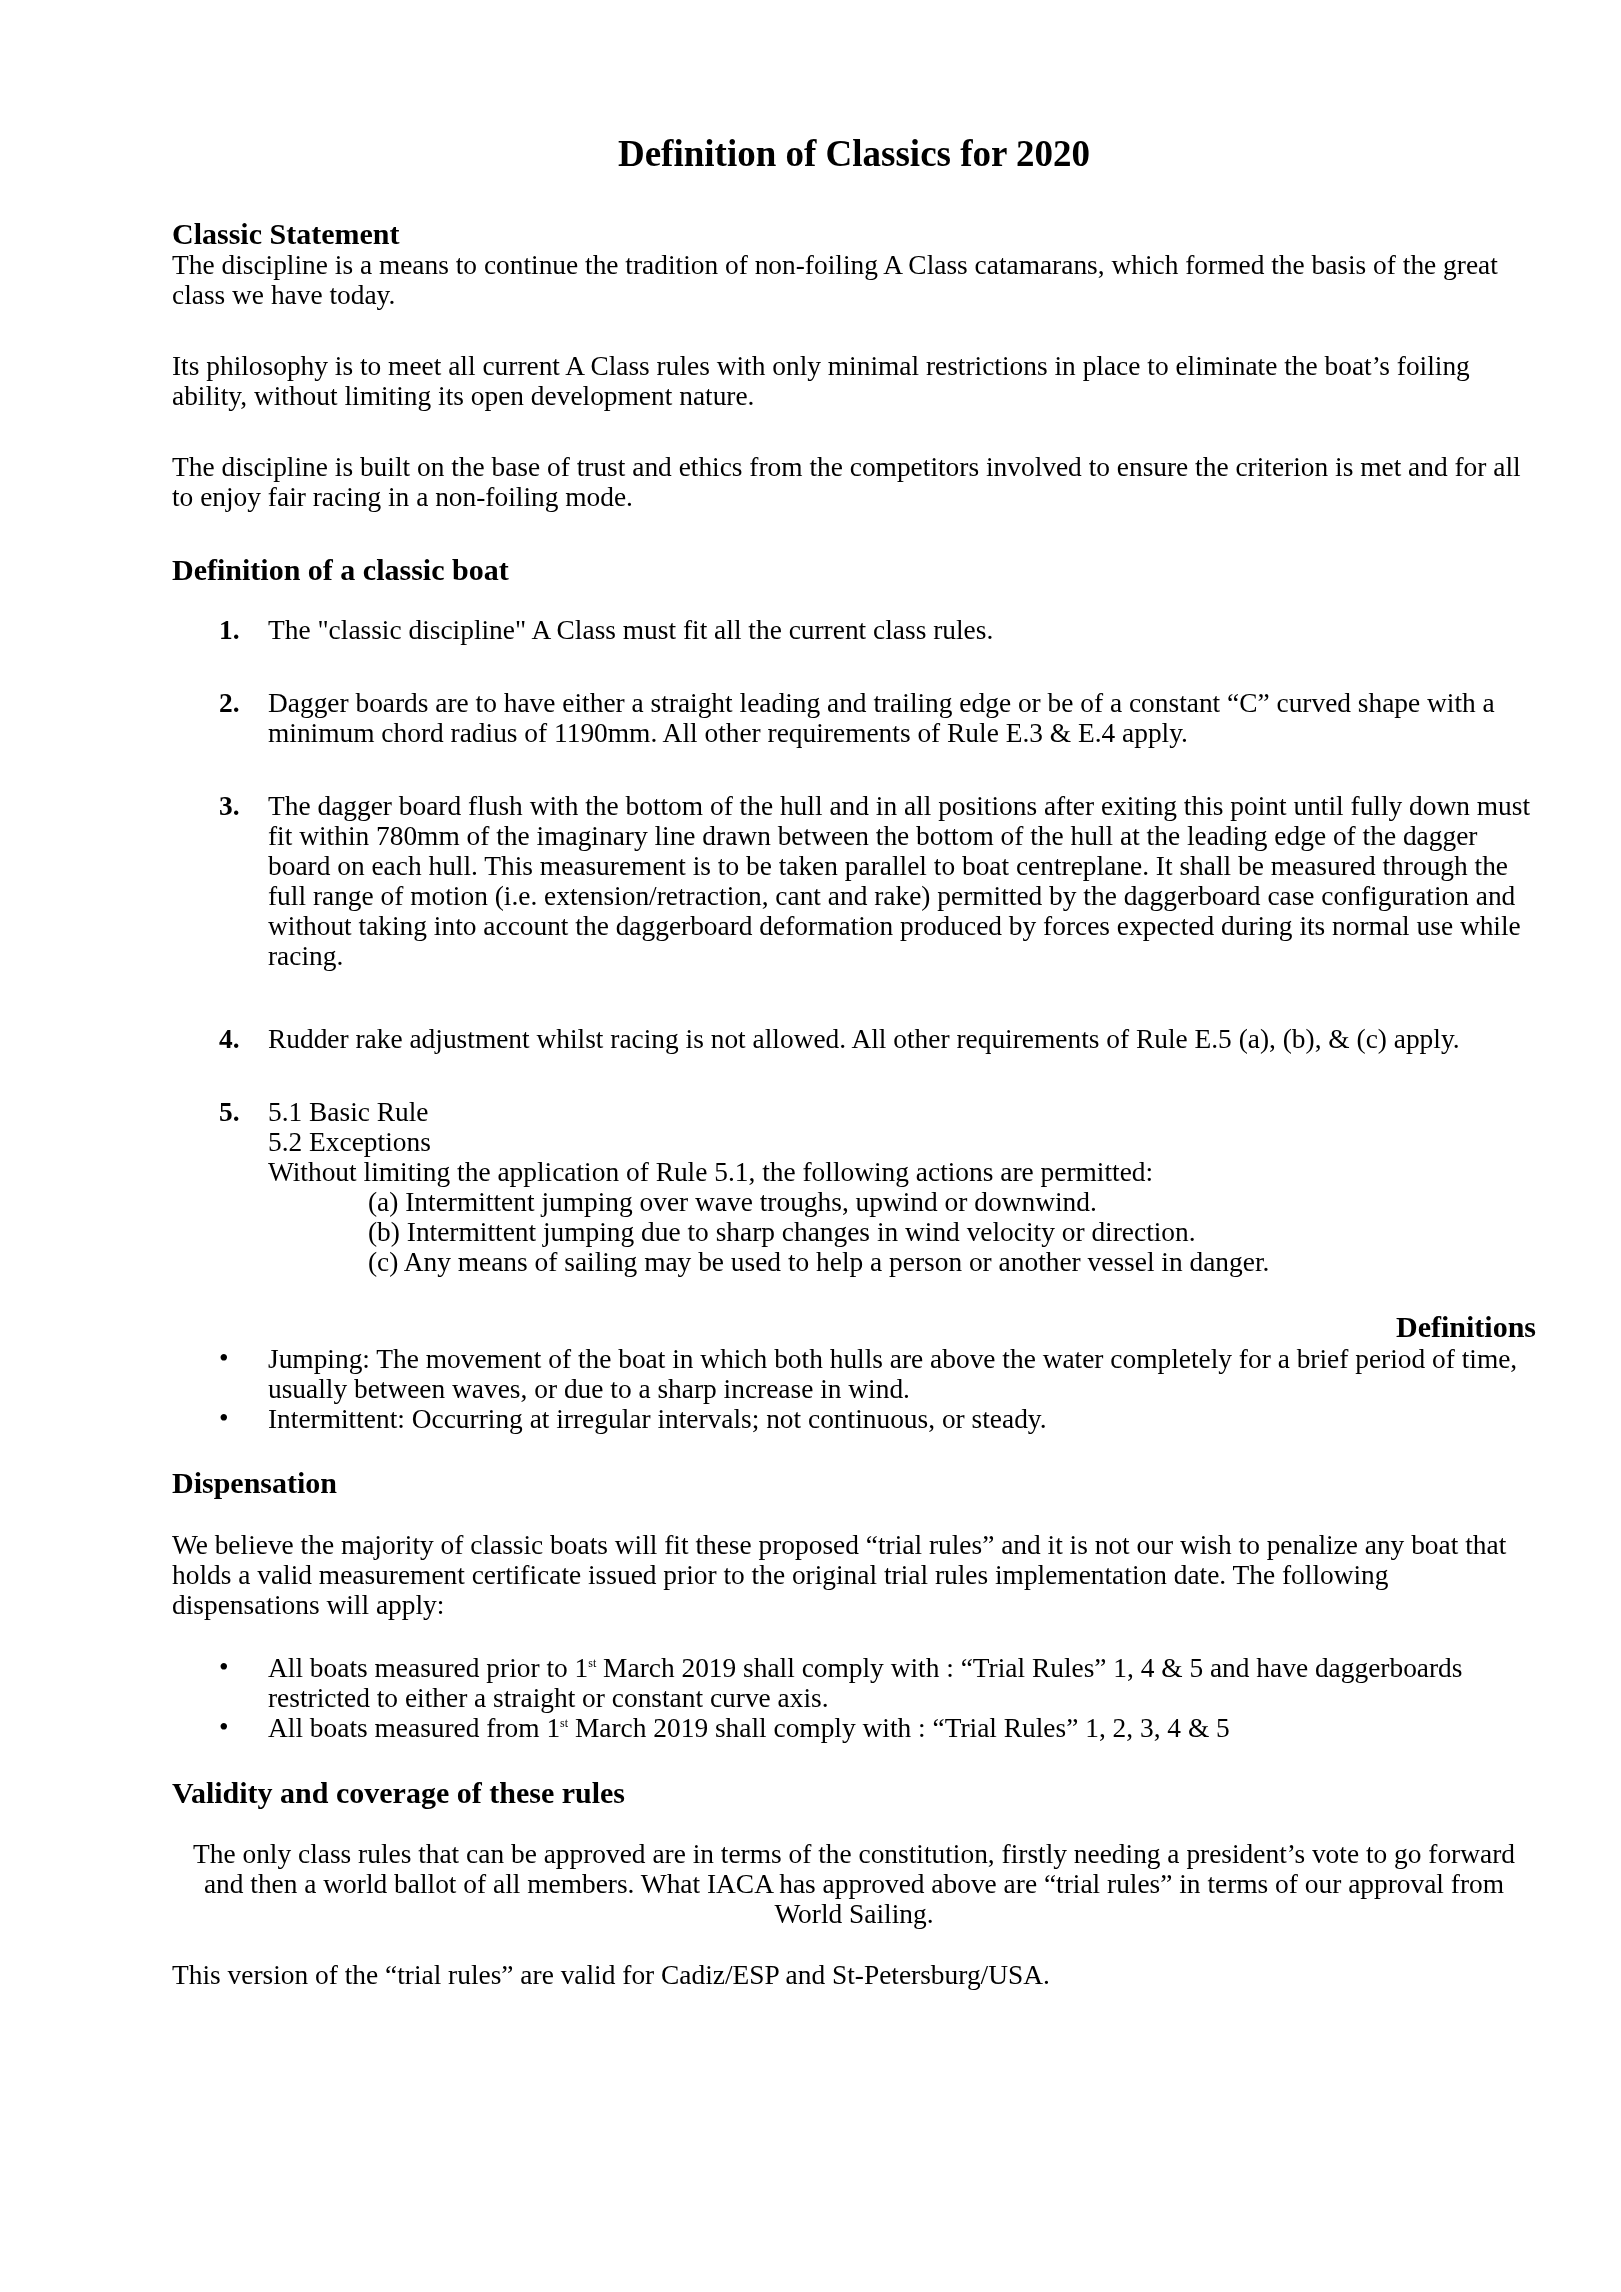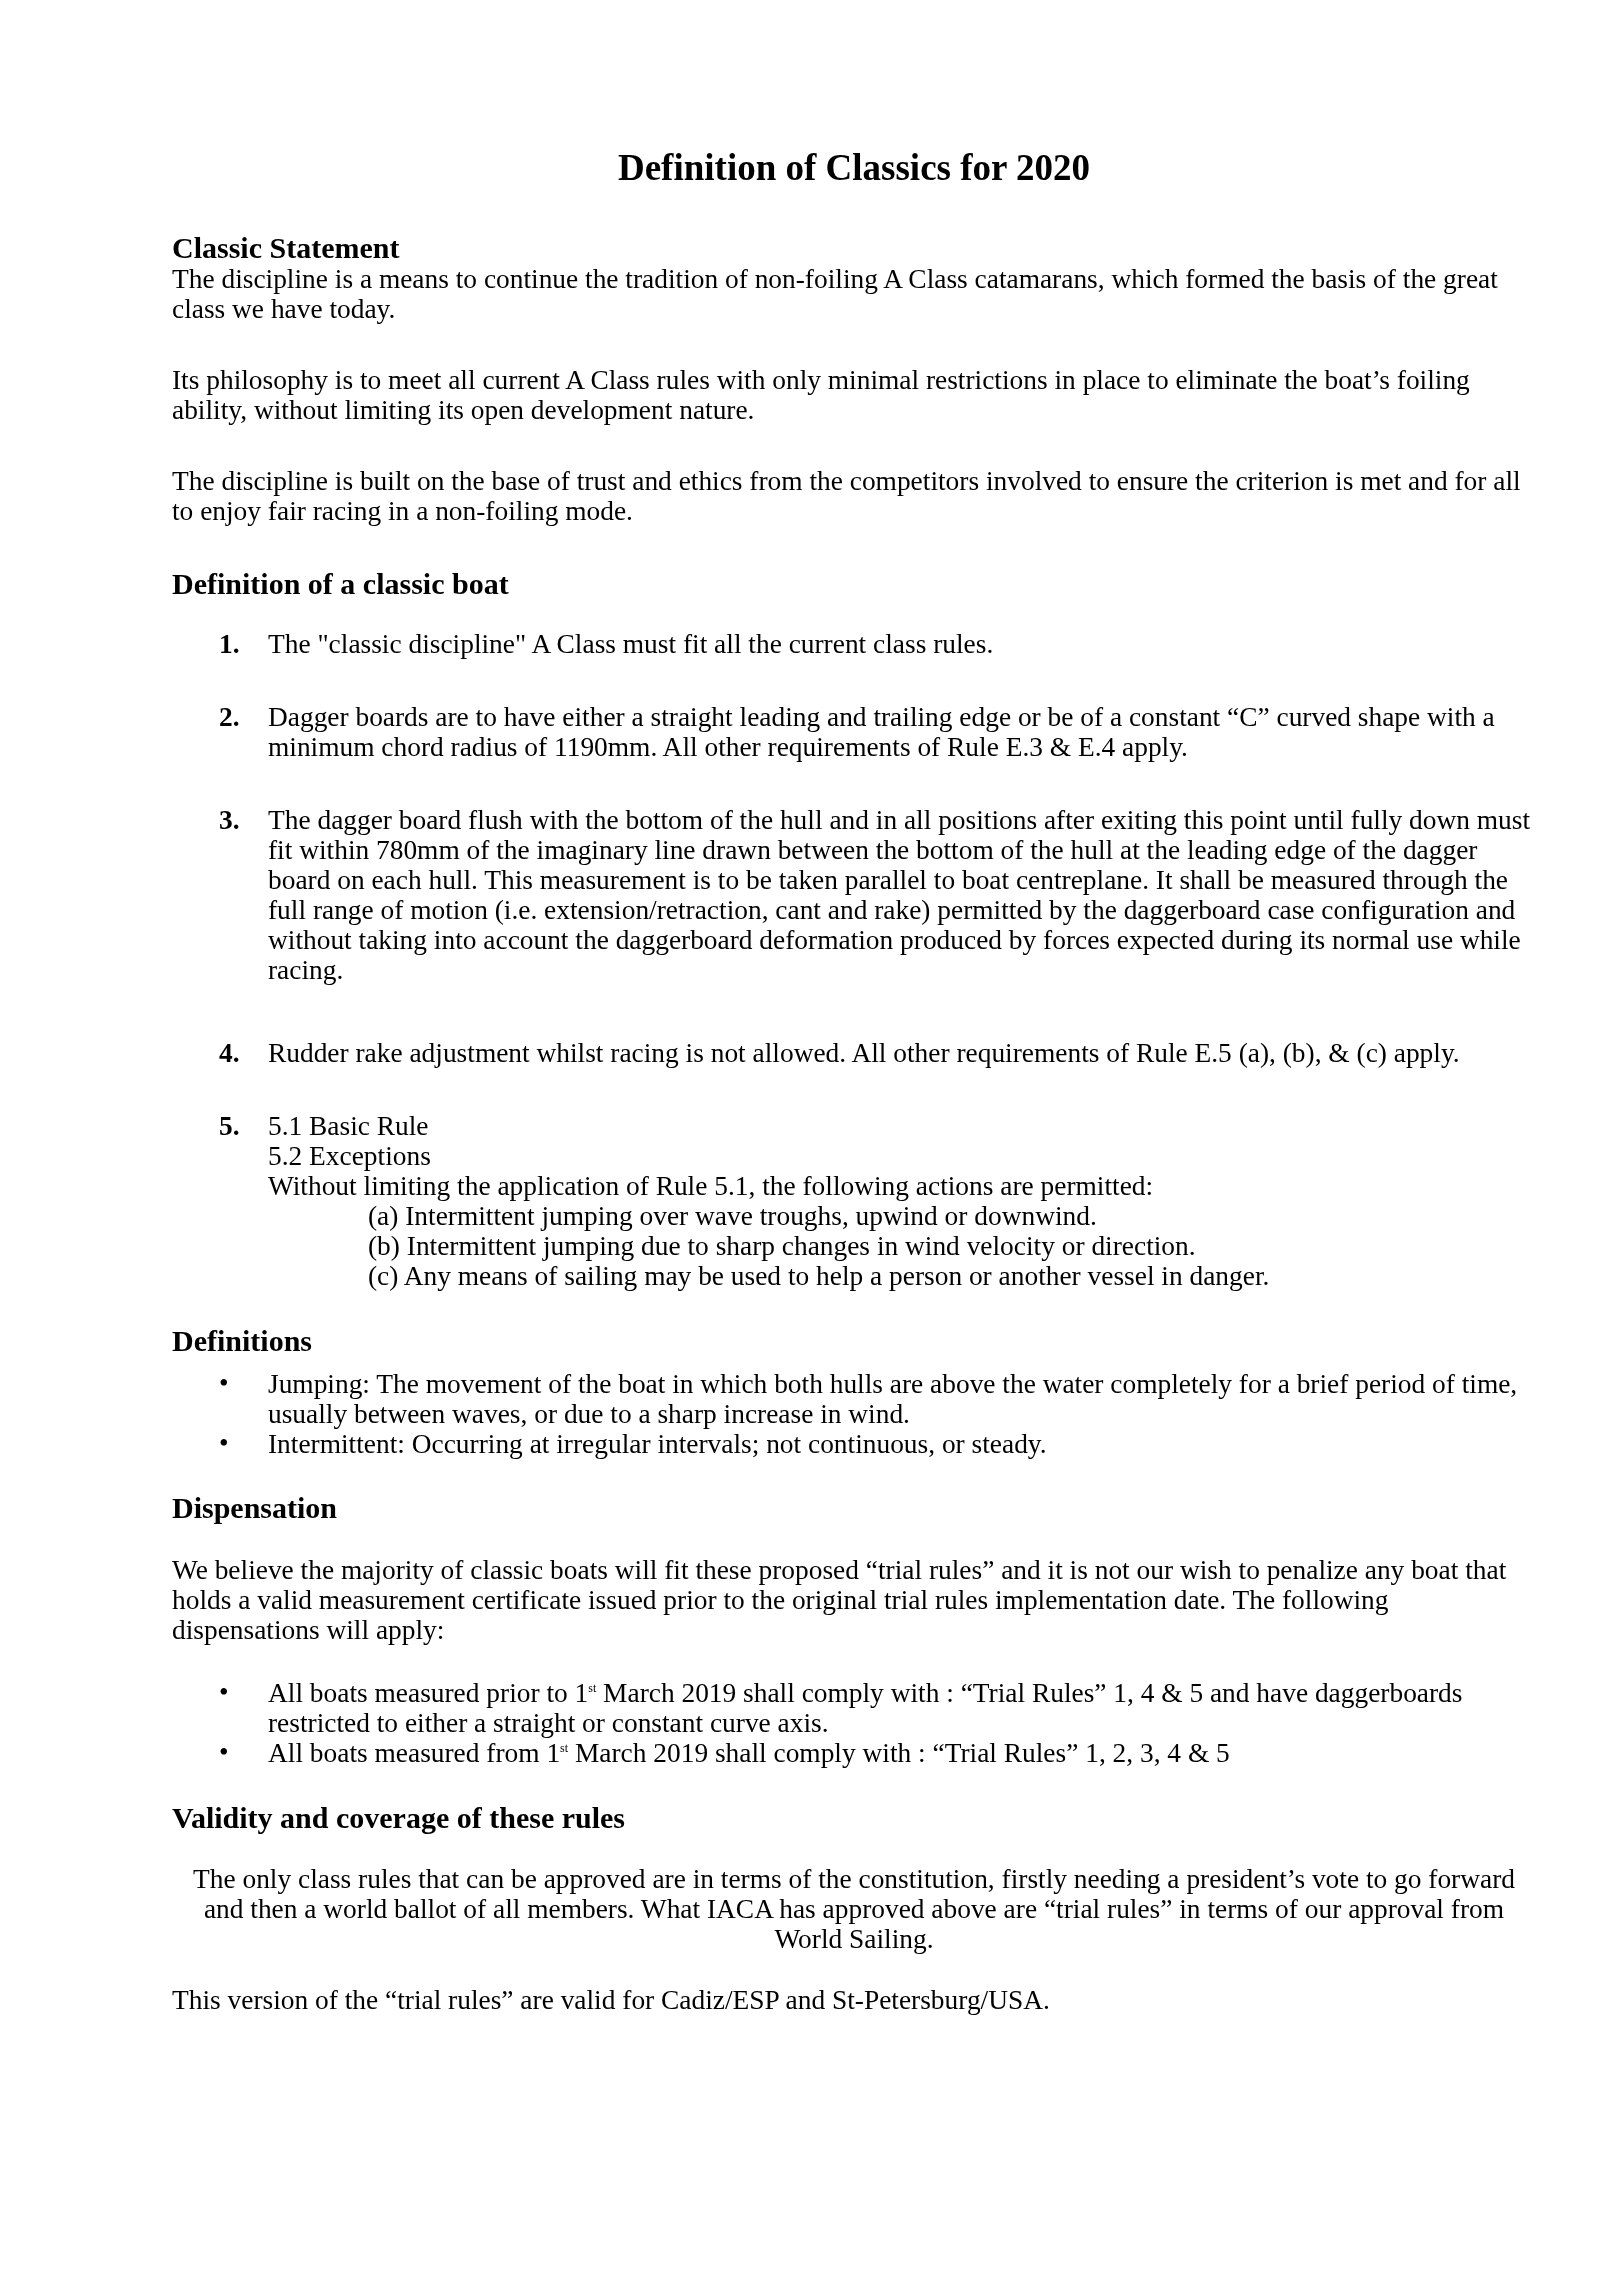--- a/index.html
+++ b/index.html
@@ -8,41 +8,41 @@
     width: 1621px;
     height: 2293px;
     background: #ffffff;
     color: #000000;
     font-family: "Liberation Serif", "DejaVu Serif", serif;
     overflow: hidden;
   }
   .doc {
     position: absolute;
     left: 172px;
-    top: 147px;
+    top: 133px;
     width: 1364px;
     font-size: 27.4px;
     line-height: 30px;
   }
   .doc-title {
     text-align: center;
     font-weight: bold;
     font-size: 37px;
     line-height: 41px;
     margin: 0 0 43px 0;
   }
   .heading {
     font-weight: bold;
     font-size: 30px;
     line-height: 33px;
     margin: 0;
   }
   .h-classic      { }
   .h-defboat      { margin-bottom: 29px; }
-  .h-definitions  { margin-bottom: 12px; }
+  .h-definitions  { margin-bottom: 1px; text-align: right; }
   .h-dispensation { margin-bottom: 31px; }
   .h-validity     { margin-bottom: 30px; }
   .para { margin: 0 0 41px 0; }
   .para-tight { margin: 0 0 33px 0; }
   .para-last { margin: 0 0 31px 0; text-align: center; }
   .para-end { margin: 0; }
 
   .num-list { margin: 0 0 33px 0; }
   .num-item {
     position: relative;

